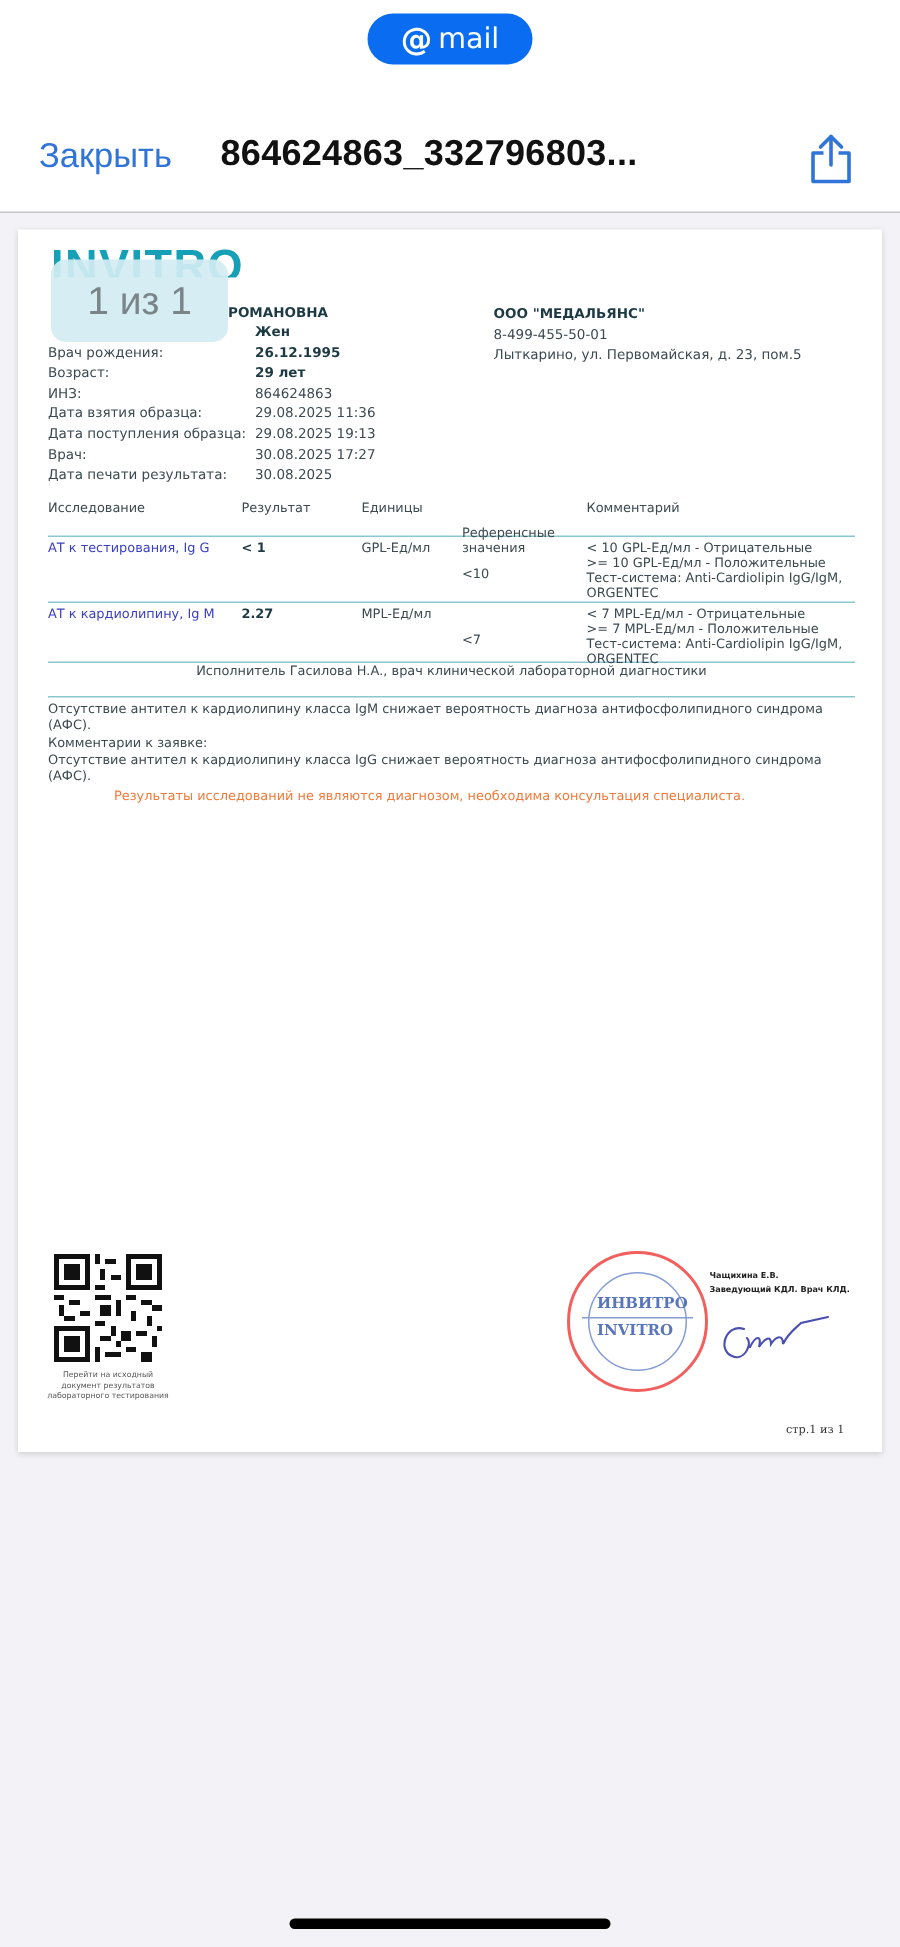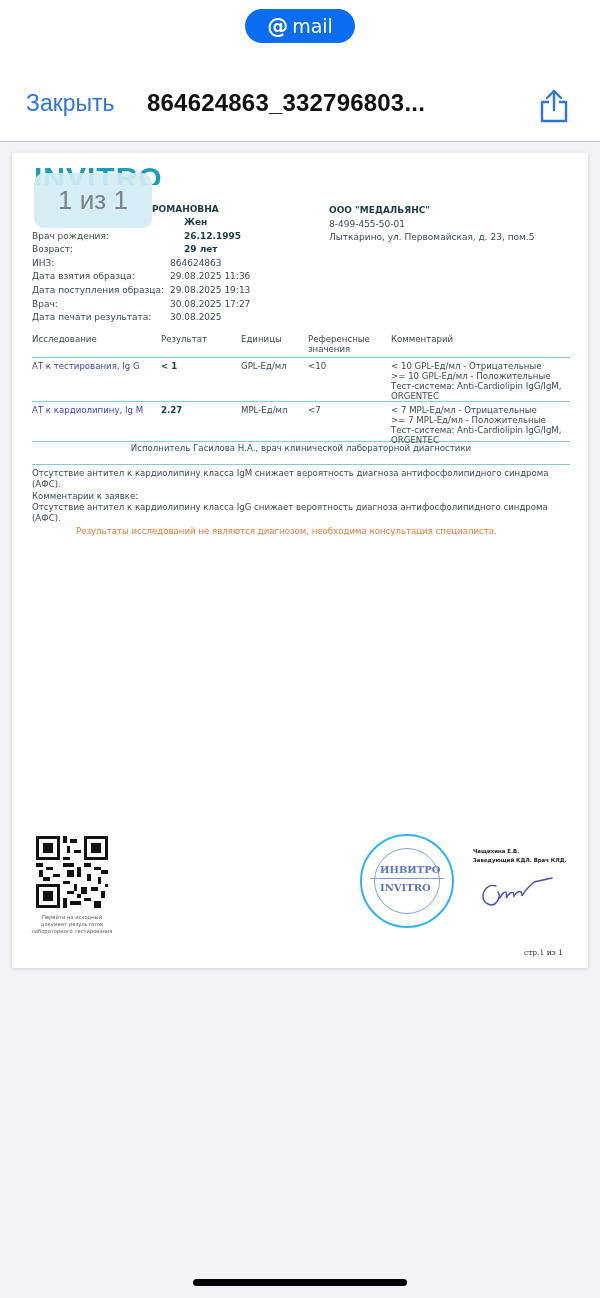--- a/index.html
+++ b/index.html
@@ -16,43 +16,43 @@
   .page { position: absolute; left: 12px; top: 153px; width: 576px; height: 815px; background: #fff; box-shadow: 0 1px 4px rgba(0,0,0,0.15); font-family: "DejaVu Sans", sans-serif; color: #2a3a40; }
 
   .logo { position: absolute; left: 22px; top: 10px; font-size: 30px; font-weight: bold; color: #16a0b7; letter-spacing: 1px; font-family: "Liberation Sans", sans-serif; height: 22px; overflow: hidden; line-height: 30px; }
   .page-counter { position: absolute; left: 22px; top: 20px; width: 118px; height: 55px; border-radius: 10px; background: rgba(210,236,242,0.93); color: #7a8589; font-size: 26px; display: flex; align-items: center; justify-content: center; font-family: "Liberation Sans", sans-serif; }
 
   .patient-name { position: absolute; left: 140px; top: 51px; font-size: 9px; font-weight: bold; color: #1d3a44; }
   .info { position: absolute; left: 20px; top: 63px; font-size: 9px; line-height: 13.6px; }
   .info .row { display: flex; }
   .info .lbl { width: 138px; color: #3c4a50; }
   .info .val { color: #3c4a50; }
-  .info .val.bold { font-weight: bold; color: #1d3a44; margin-left: 14px; }
+  .info .val.bold { font-weight: bold; color: #1d3a44; }
 
   .clinic { position: absolute; left: 317px; top: 51px; font-size: 9px; line-height: 13.6px; color: #3c4a50; }
   .clinic .name { font-weight: bold; color: #1d3a44; }
 
   .tbl-head { position: absolute; left: 20px; top: 181px; width: 538px; font-size: 8.6px; color: #3c4a50; border-bottom: 1.5px solid #8cc6cf; height: 24px; }
   .tbl-head span { position: absolute; top: 0; line-height: 10px; }
   .tbl-row { position: absolute; left: 20px; width: 538px; font-size: 8.6px; color: #3c4a50; border-bottom: 1.5px solid #8cc6cf; }
   .tbl-row span { position: absolute; top: 3px; line-height: 10px; }
   .tbl-row .test { color: #3b3fc4; }
   .tbl-row .res { font-weight: bold; color: #1d3a44; }
-  .c1 { left: 0; } .c2 { left: 129px; } .c3 { left: 209px; } .c4 { left: 276px; } .c5 { left: 359px; width: 180px; }
+  .c1 { left: 0; } .c2 { left: 129px; } .c3 { left: 209px; } .c4 { left: 276px; margin-top: 17px; } .c5 { left: 359px; width: 180px; }
 
   .executor { position: absolute; left: 20px; top: 290px; width: 538px; font-size: 8.6px; color: #3c4a50; border-bottom: 1.5px solid #8cc6cf; height: 22px; text-align: center; }
   .comments { position: absolute; left: 20px; top: 315px; width: 540px; font-size: 8.6px; line-height: 11.3px; color: #3c4a50; }
   .comments .warn { color: #f07a3a; }
   .comments .link { color: #3b3fc4; }
   .comments .orange { color: #f07a3a; }
 
   .qr { position: absolute; left: 24px; top: 683px; width: 72px; height: 72px; }
   .qr-caption { position: absolute; left: 18px; top: 761px; width: 84px; text-align: center; font-size: 5.2px; line-height: 7px; color: #555; }
 
-  .stamp { position: absolute; left: 348px; top: 681px; width: 94px; height: 94px; border-radius: 50%; border: 2px solid #0ea5e9; opacity: 0.85; }
+  .stamp { position: absolute; left: 366px; top: 681px; width: 94px; height: 94px; border-radius: 50%; border: 2px solid #ef4444; opacity: 0.85; }
   .stamp .inner { position: absolute; left: 12px; top: 12px; width: 66px; height: 66px; border-radius: 50%; border: 1px solid #6f8cce; }
   .stamp .t1 { position: absolute; left: 18px; top: 28px; font-size: 10px; color: #3e5fb0; font-weight: bold; font-family: "DejaVu Serif", serif; }
   .stamp .t2 { position: absolute; left: 18px; top: 46px; font-size: 10px; color: #3e5fb0; font-weight: bold; font-family: "DejaVu Serif", serif; }
   .stamp .bar { position: absolute; left: 8px; top: 42px; width: 74px; height: 1px; background: #6f8cce; }
   .signer { position: absolute; left: 461px; top: 694px; font-size: 5.4px; line-height: 8.5px; color: #222; font-weight: bold; }
   .signature { position: absolute; left: 462px; top: 715px; width: 80px; height: 45px; }
   .pagenum { position: absolute; left: 512px; top: 795px; font-size: 7.5px; color: #333; font-family: "DejaVu Serif", serif; }
 
   .home-indicator { position: absolute; left: 193px; top: 1279px; width: 214px; height: 7px; border-radius: 4px; background: #000; }
 </style>

